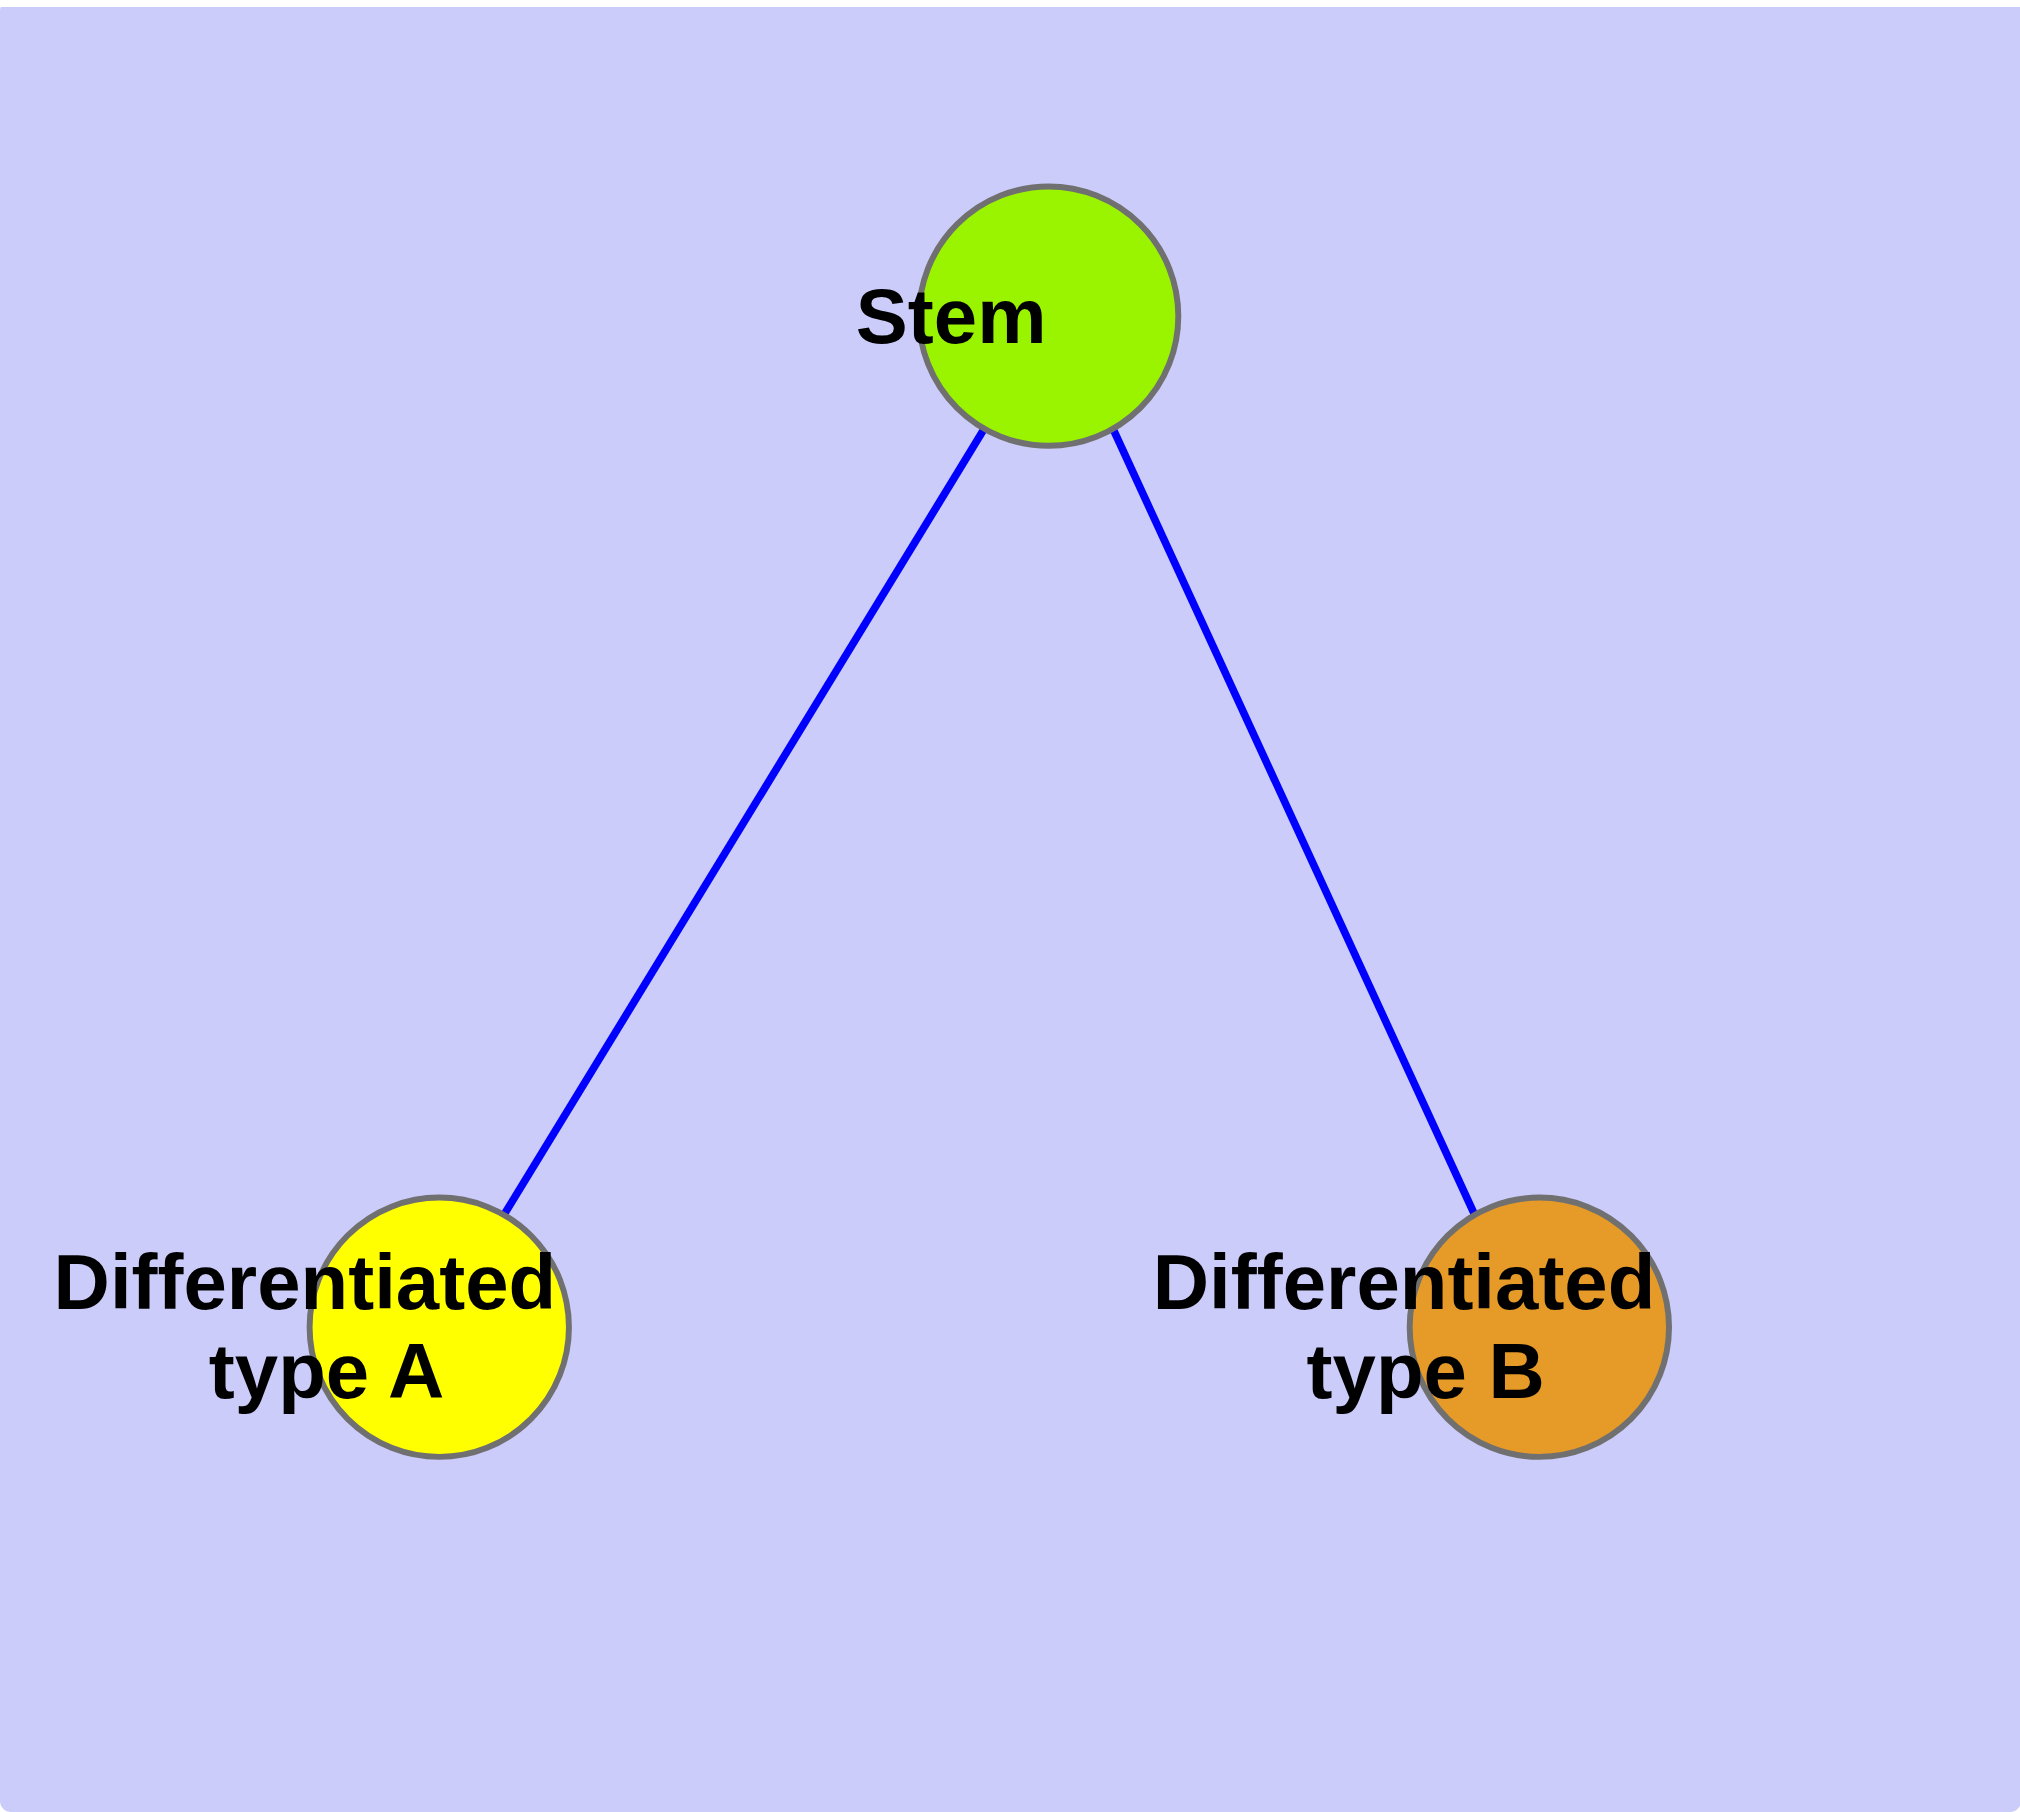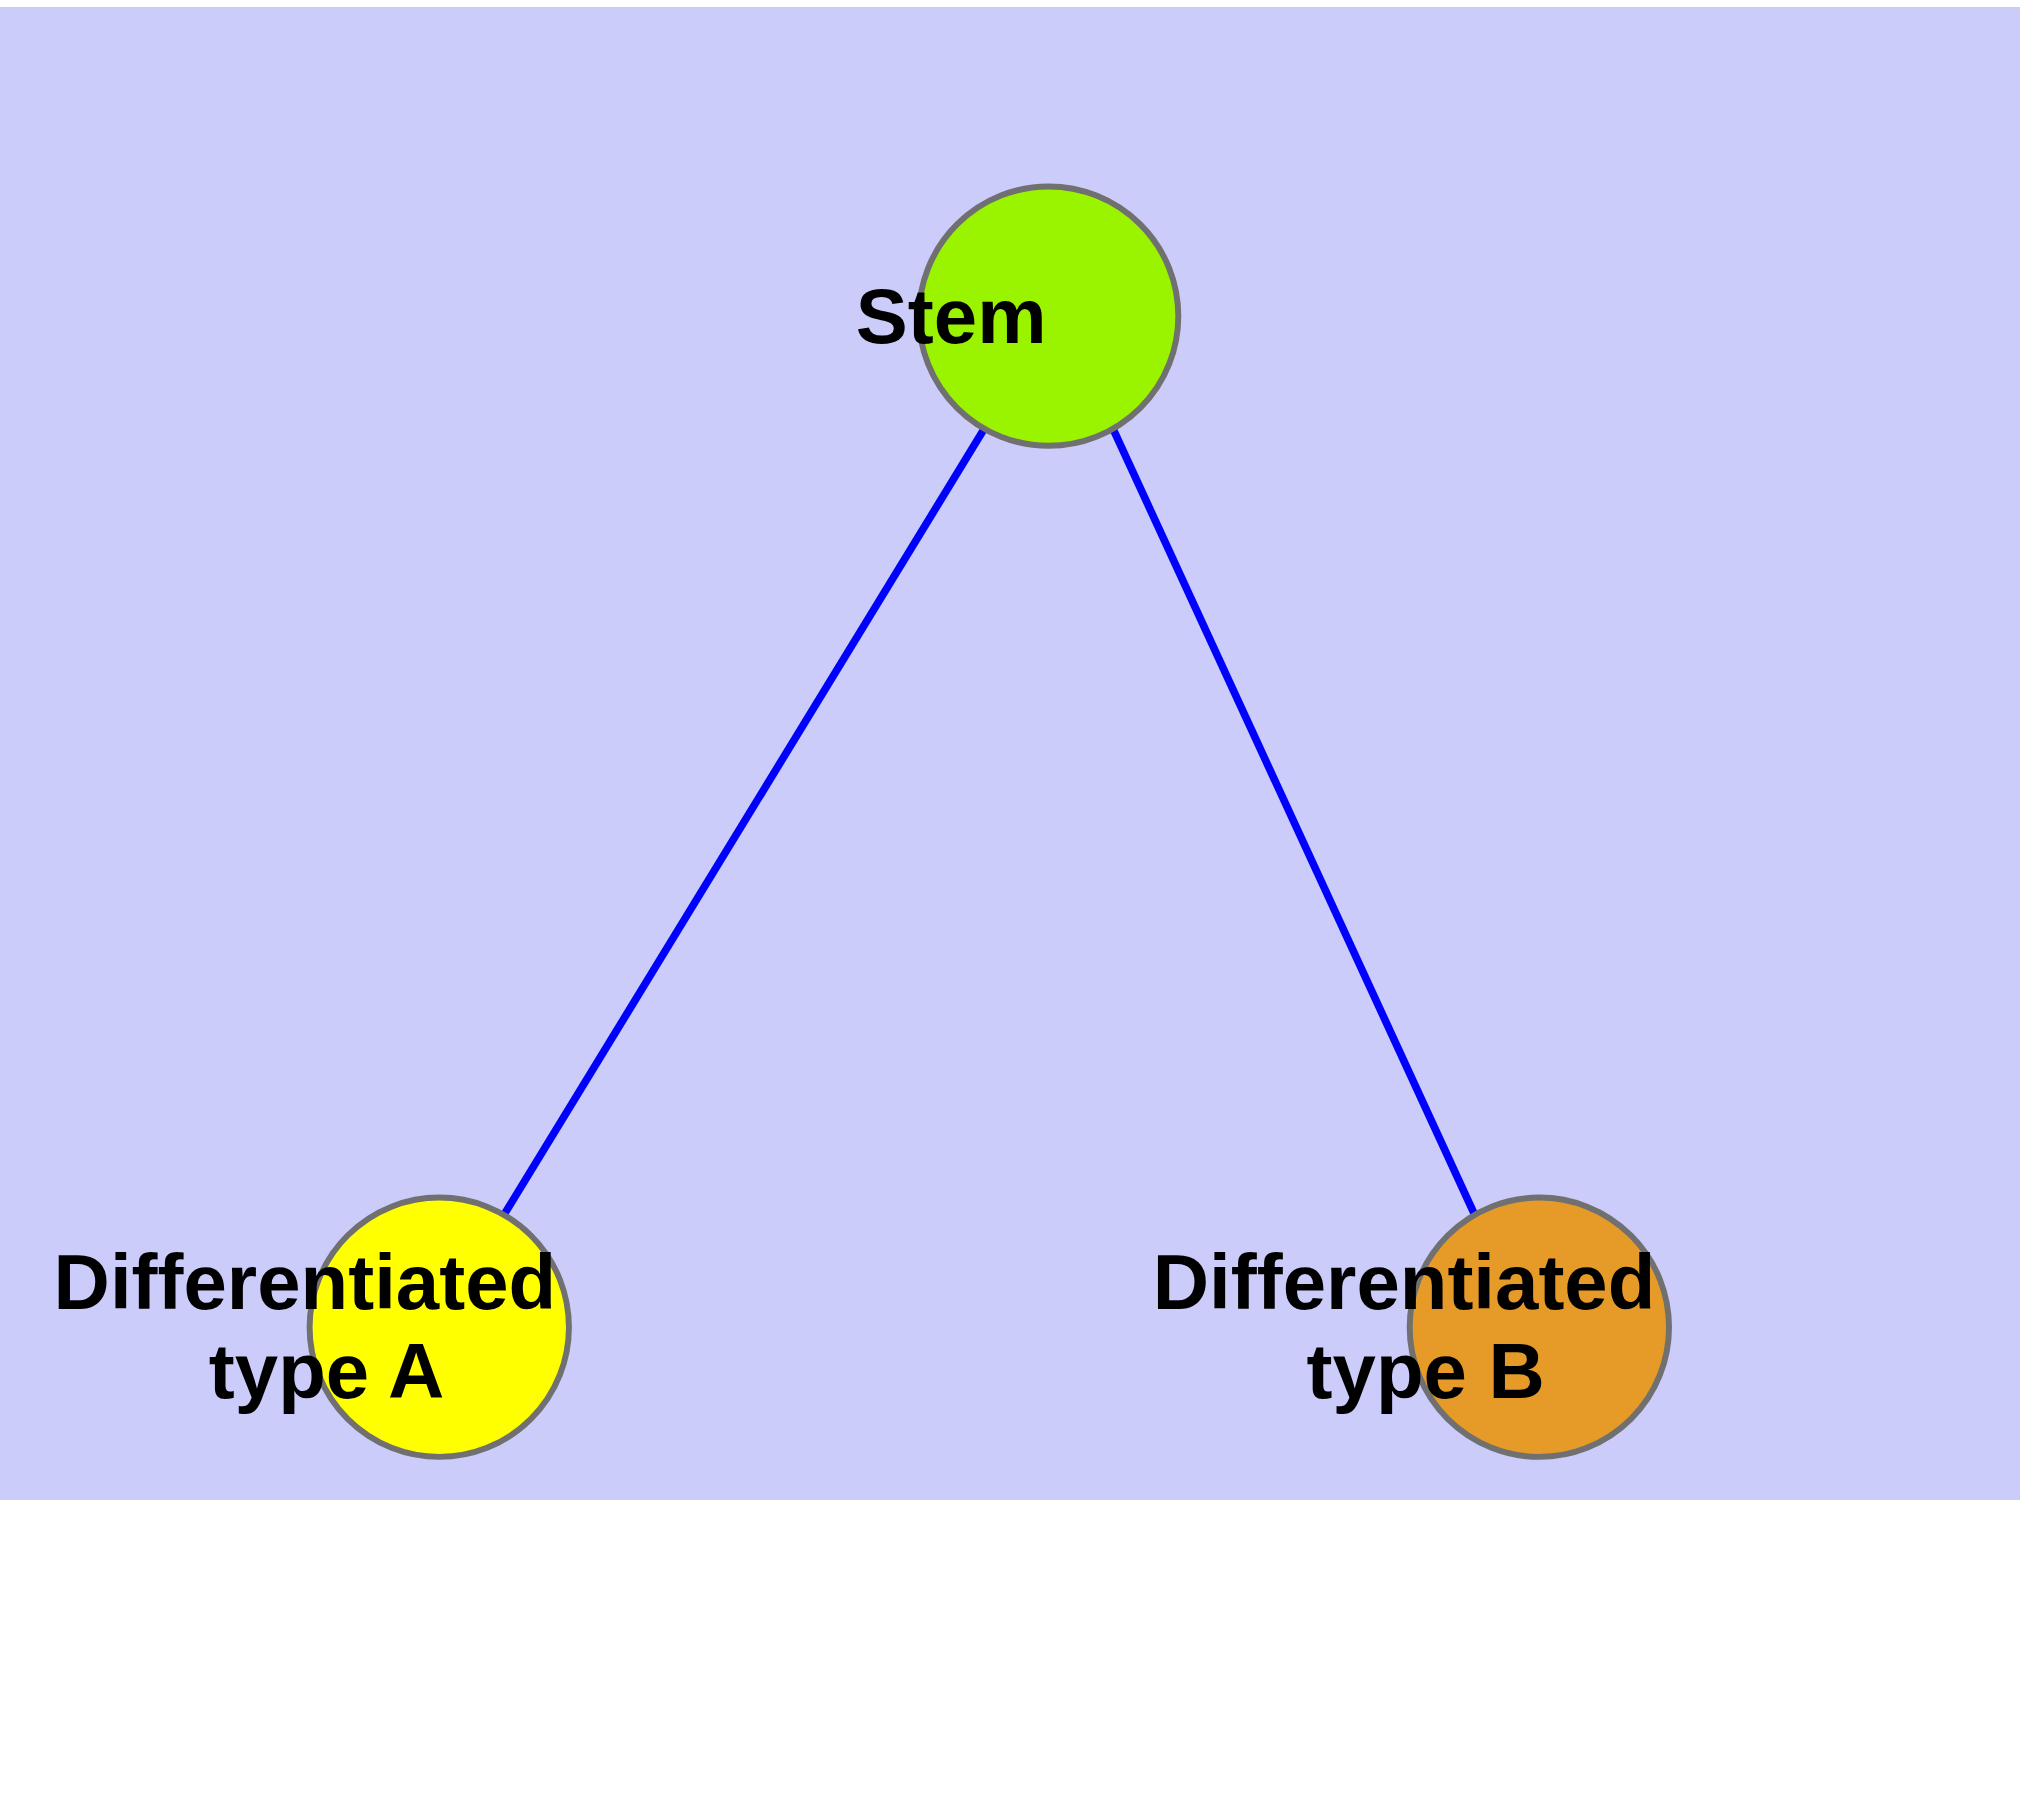--- a/index.html
+++ b/index.html
@@ -7,23 +7,24 @@
     margin: 0;
     padding: 0;
     background: #ffffff;
   }
   body {
     font-family: "Liberation Sans", sans-serif;
   }
   #canvas {
     position: relative;
     width: 2021px;
-    height: 1500px;
+    height: 1812px;
     overflow: hidden;
     background: #ffffff;
+    border-radius: 11px;
   }
   #plot-background {
     position: absolute;
     left: 0;
     top: 6.8px;
     width: 2021px;
     height: 1805px;
     background: #ccccfa;
   }
   #graph-svg {

